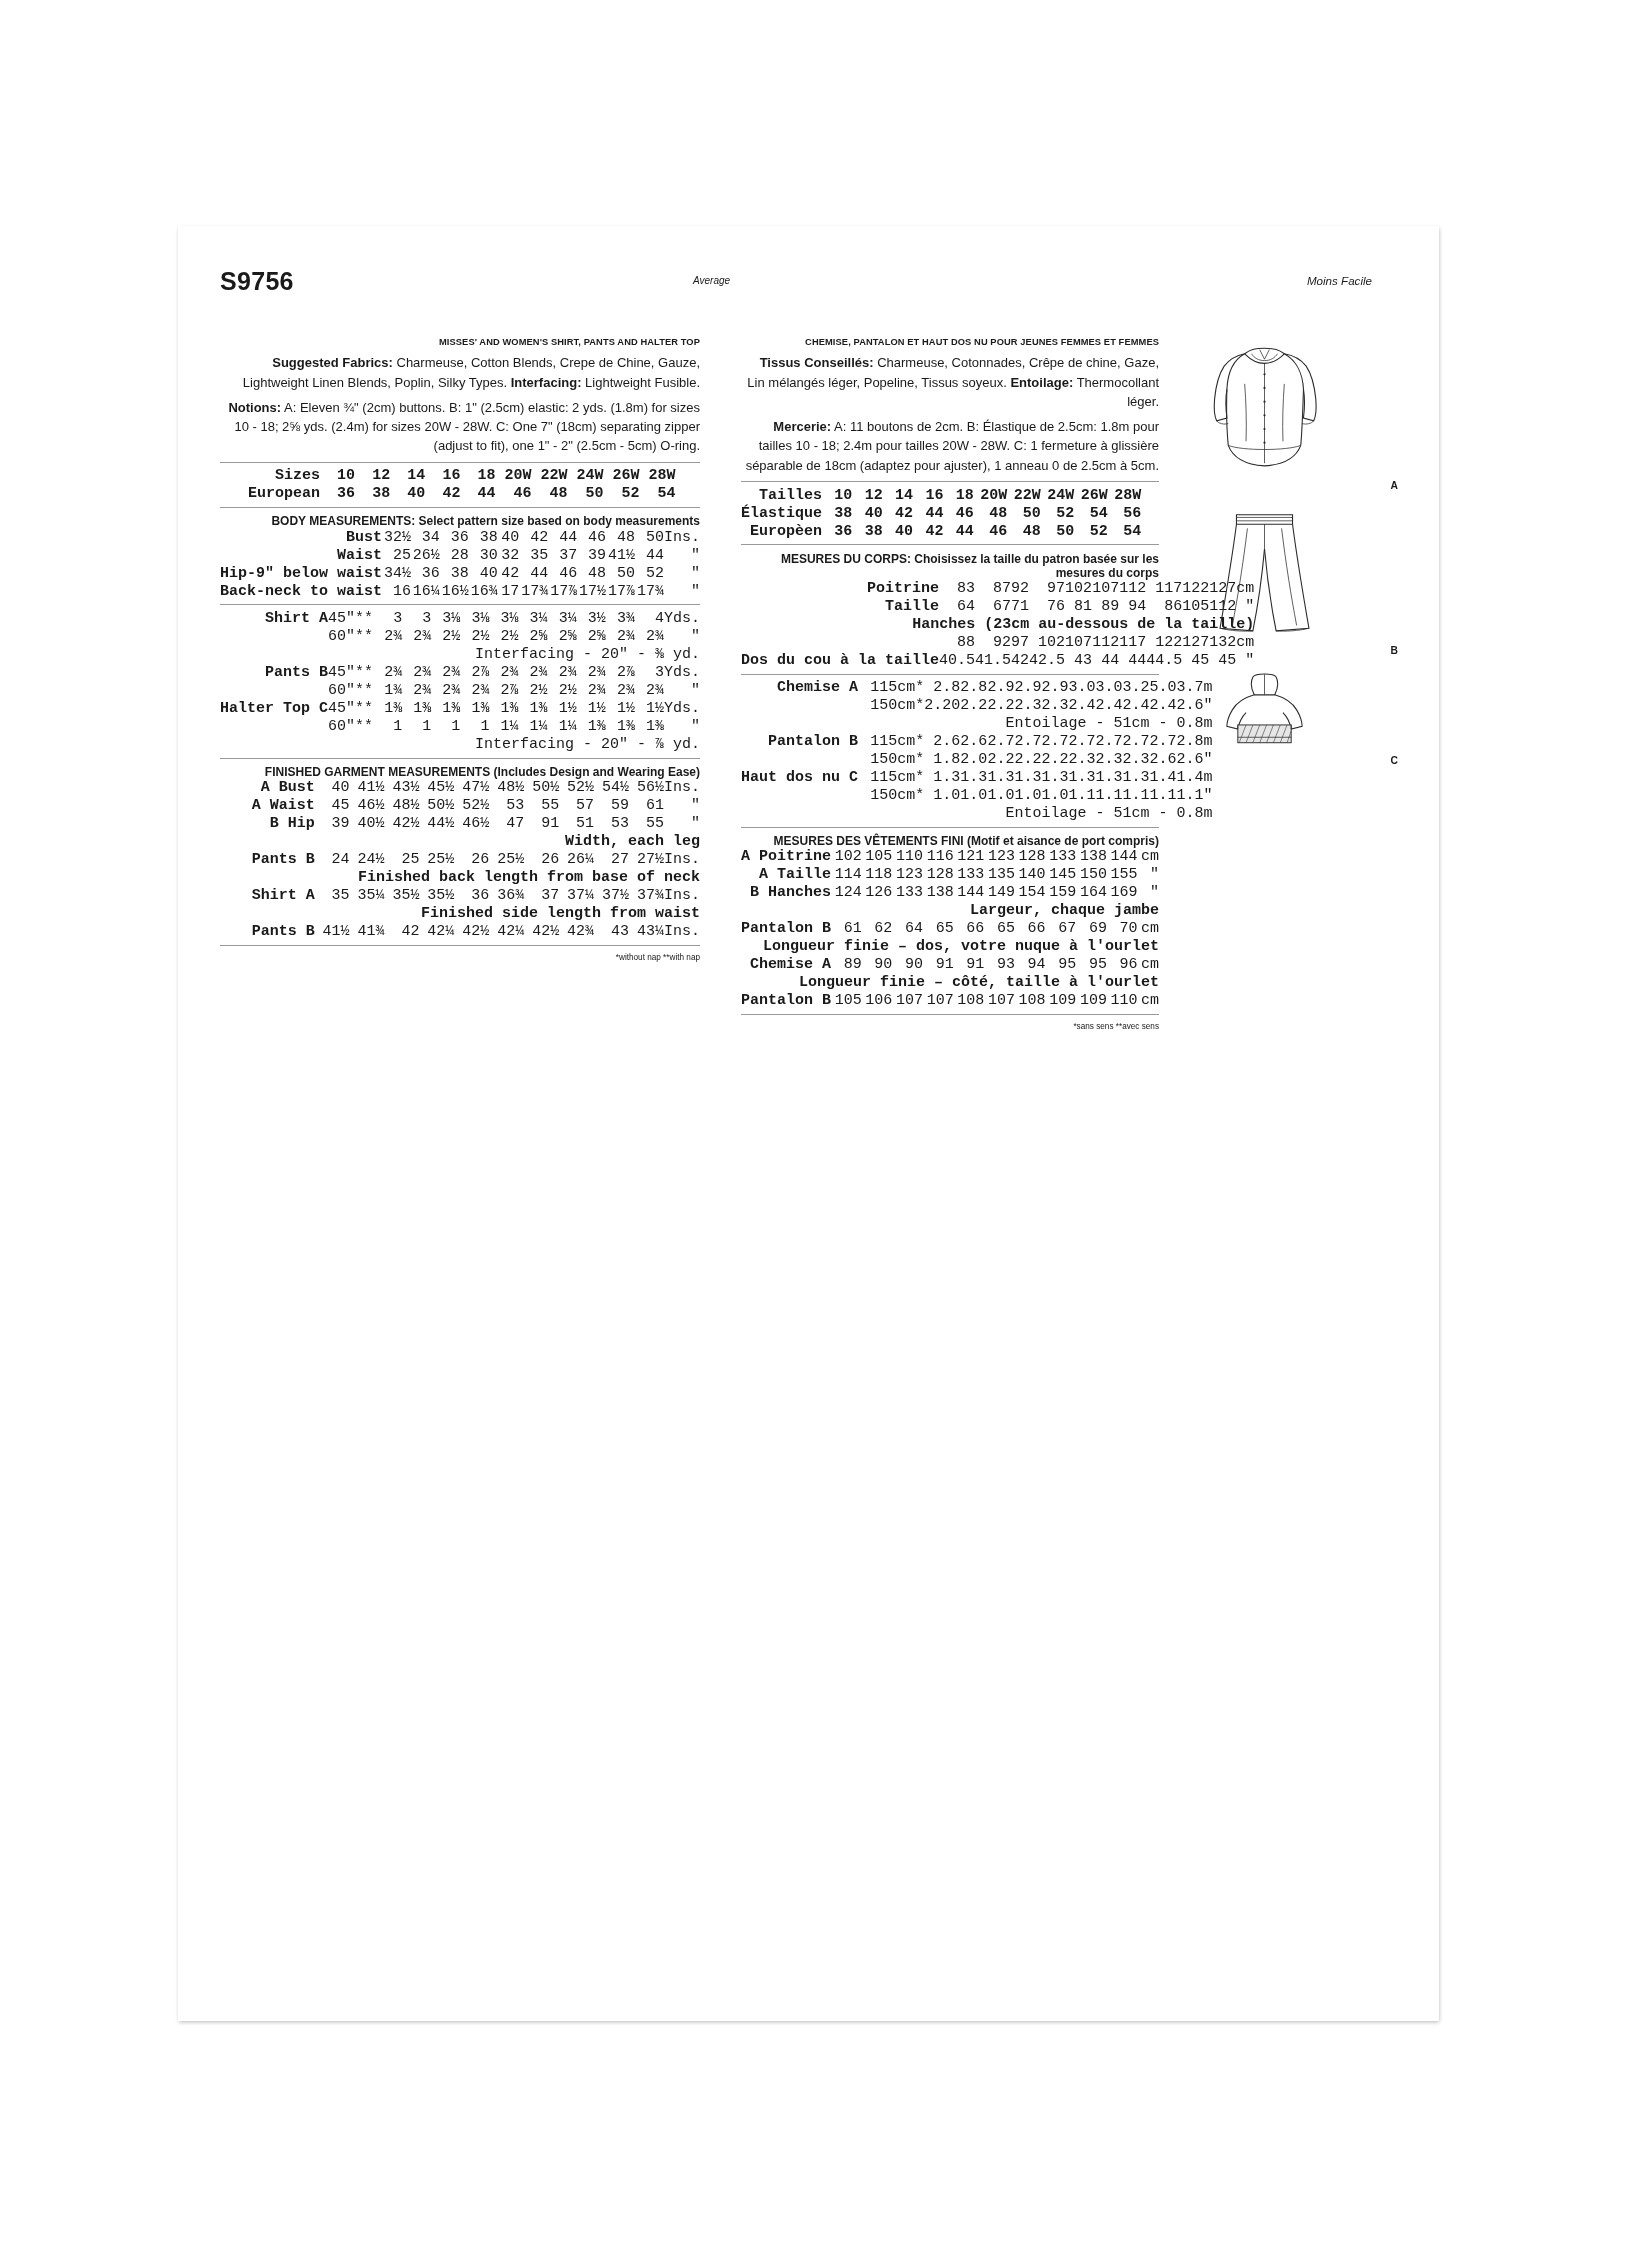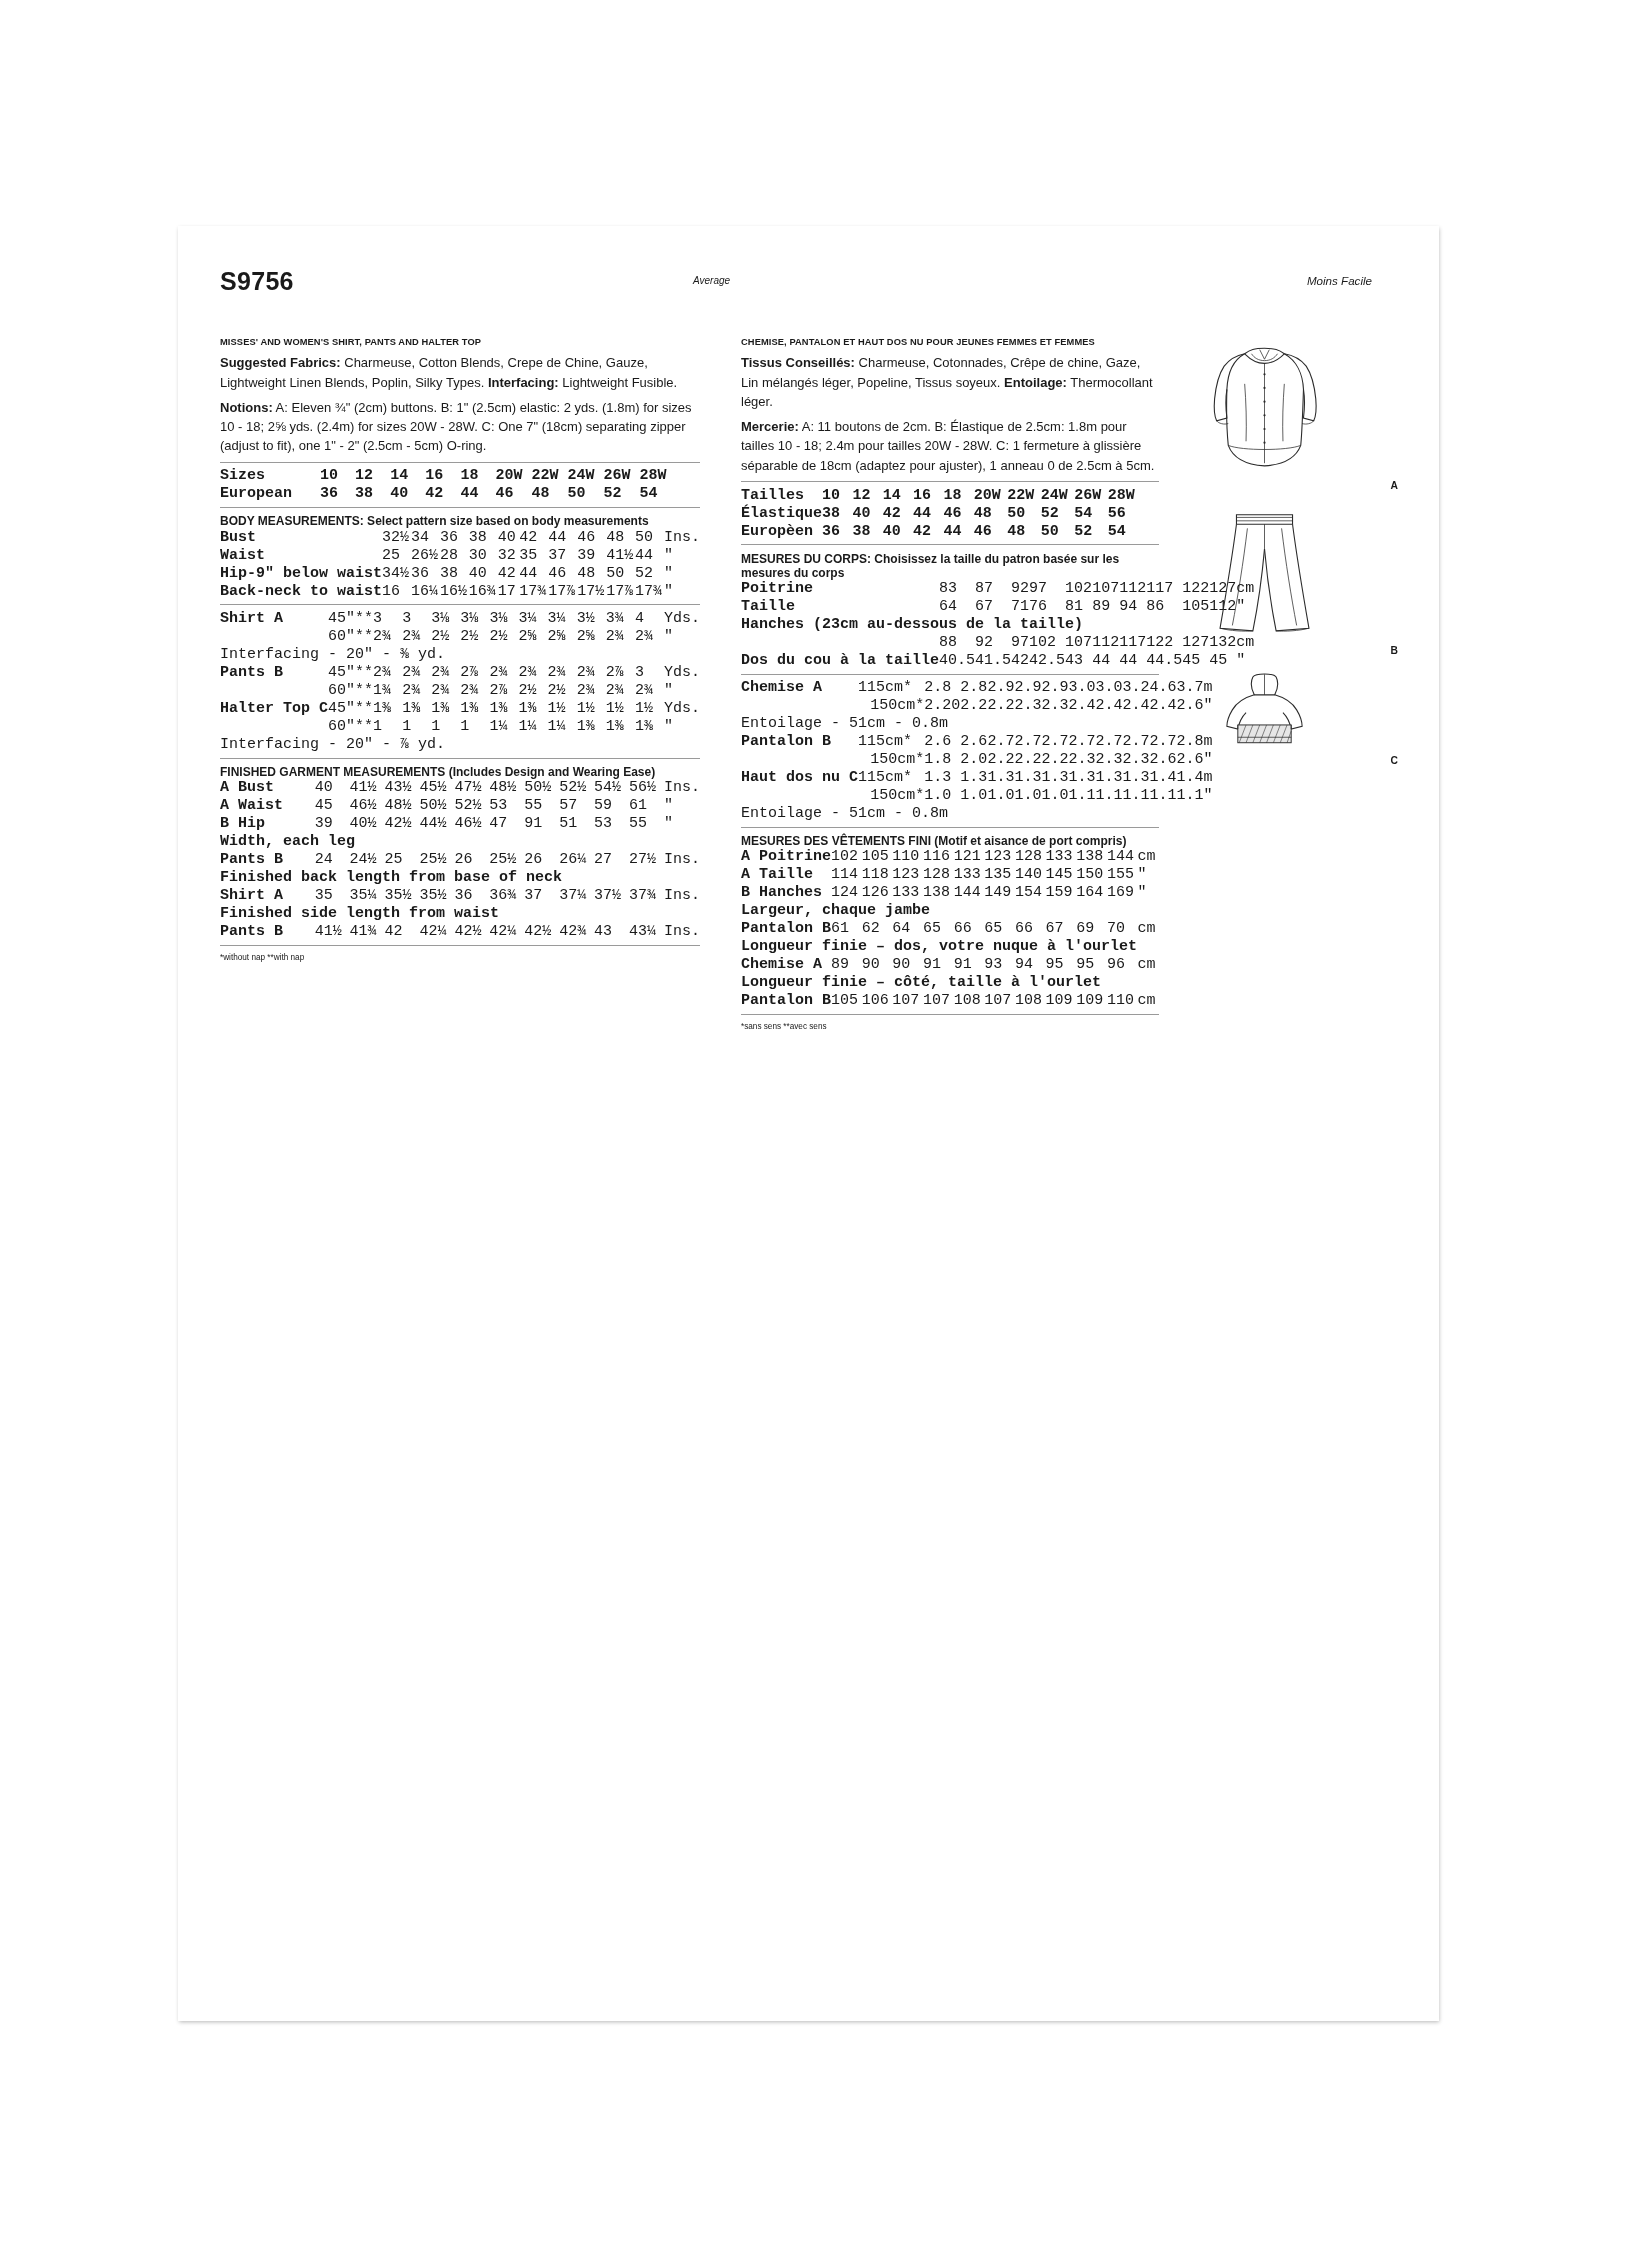--- a/index.html
+++ b/index.html
@@ -4,20 +4,21 @@
 <style>
   html, body { margin:0; padding:0; background:#ffffff; }
   body { width:1645px; height:2261px; font-family:"Liberation Sans", sans-serif; color:#1a1a1a; }
 
   .page {
     position:absolute;
     left:178px; top:226px;
     width:1261px; height:1795px;
     background:#ffffff;
     box-shadow: 1.4px 2.1px 4.1px rgba(0,0,0,0.28);
+    text-align: right;
   }
   .inner { position:absolute; left:42px; top:41px; width:1179px; }
 
   
   .hdr { position:relative; height:33px; }
   .pattern-no { position:absolute; left:0; top:0; font-size:25px; font-weight:bold; letter-spacing:0.3px; }
   .diff-en { position:absolute; left:473px; top:8px; font-size:10px; font-style:italic; }
   .diff-fr { position:absolute; right:27px; top:6.9px; font-size:11.6px; font-style:italic; }
 
   .cols { position:relative; }
@@ -504,21 +505,21 @@
             <td class="rowlabel" style="width:71px">Chemise A</td>
             <td style="width:42px">115cm*</td>
             <td class="num">2.8</td>
             <td class="num">2.8</td>
             <td class="num">2.9</td>
             <td class="num">2.9</td>
             <td class="num">2.9</td>
             <td class="num">3.0</td>
             <td class="num">3.0</td>
             <td class="num">3.2</td>
-            <td class="num">4.6</td>
+            <td class="num">5.0</td>
             <td class="num">3.7</td>
             <td class="unit">m</td>
           </tr>
           <tr>
             <td class="rowlabel"></td>
             <td style="padding-left:12.3px">150cm*</td>
             <td class="num">2.20</td>
             <td class="num">2.2</td>
             <td class="num">2.2</td>
             <td class="num">2.3</td>

